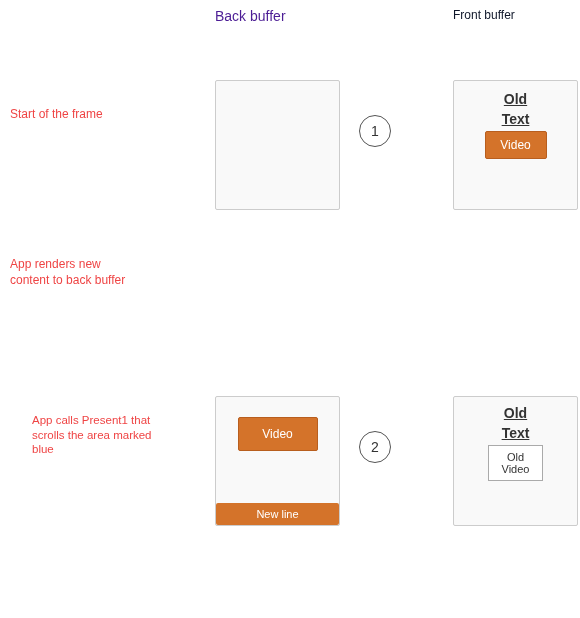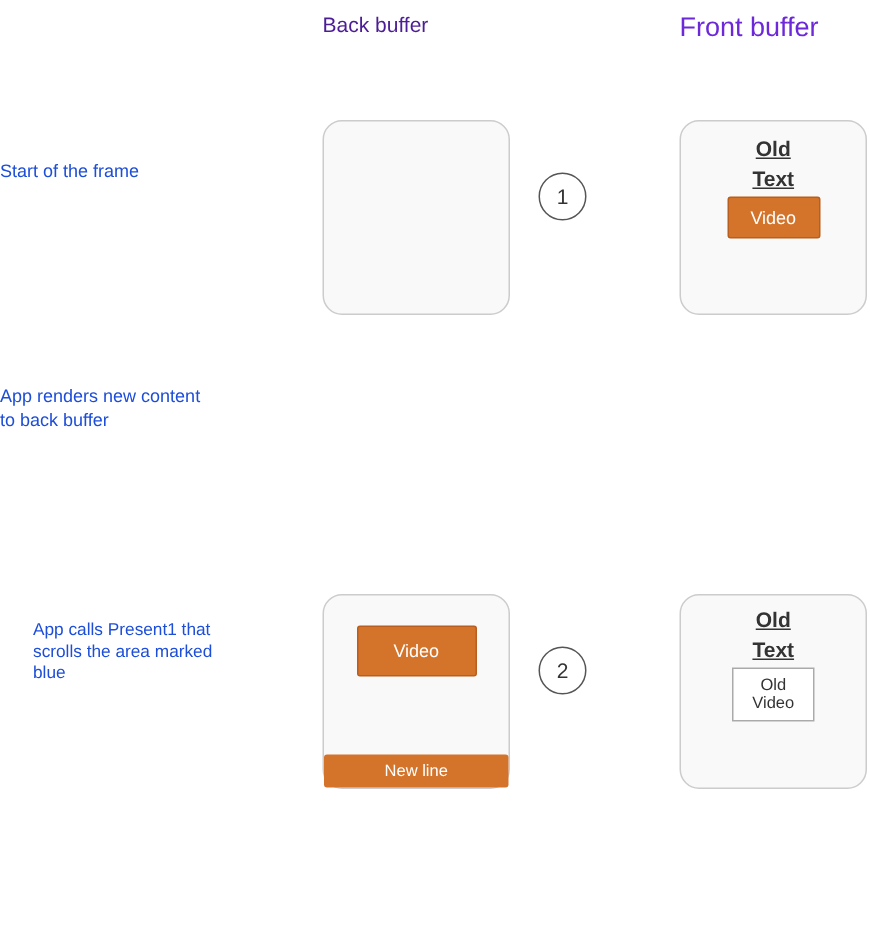--- a/index.html
+++ b/index.html
@@ -18,48 +18,48 @@
       left: 215px;
       top: 8px;
       font-size: 14px;
       color: #4c1d95;
     }
 
     .header-front {
       position: absolute;
       left: 453px;
       top: 8px;
-      font-size: 18px;
-      color: #6d28d9;
+      font-size: 12px;
+      color: #0f172a;
     }
 
     
     .row {
       display: flex;
       align-items: center;
       position: absolute;
       left: 0;
       right: 0;
     }
 
     .row-label {
       width: 135px;
       font-size: 12px;
-      color: #1d4ed8;
-      padding-left: 0;
+      color: #ef4444;
+      padding-left: 10px;
       line-height: 1.3;
     }
 
     .buffer-box {
       width: 125px;
       height: 130px;
       border: 1px solid #ccc;
       background: #f9f9f9;
       position: relative;
-      border-radius: 13px;
+      border-radius: 2px;
     }
 
     .step-circle {
       width: 32px;
       height: 32px;
       border-radius: 50%;
       border: 1.5px solid #555;
       display: flex;
       align-items: center;
       justify-content: center;

